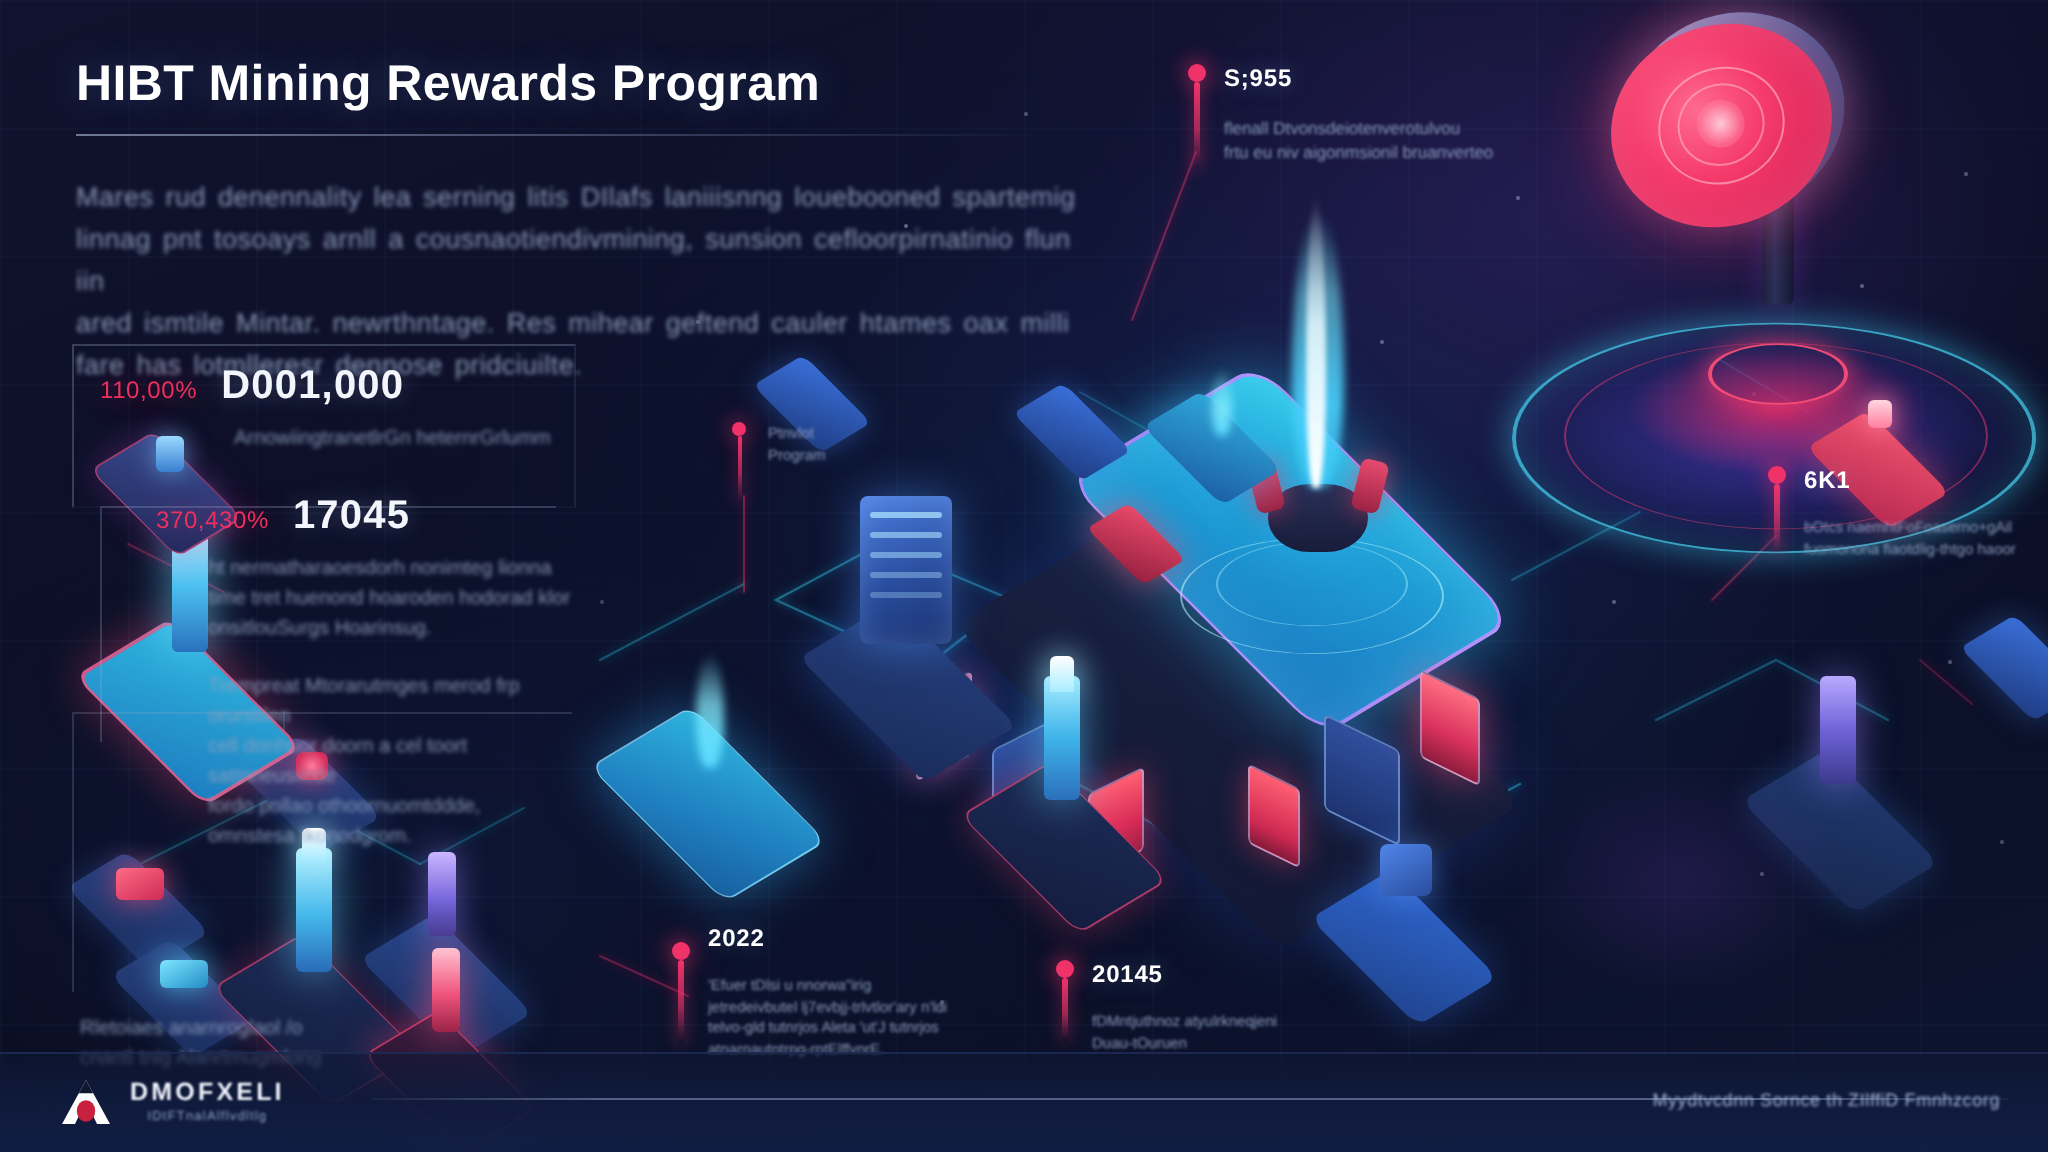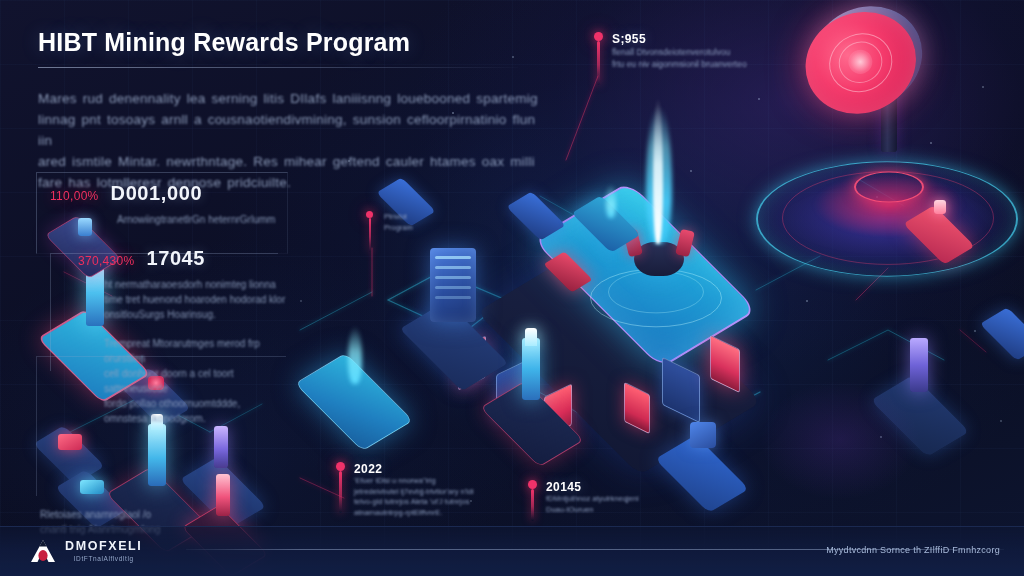--- a/index.html
+++ b/index.html
@@ -100,31 +100,31 @@
     width:3px; margin-left:3px; border-radius:2px;
     background: linear-gradient(180deg, #f0336a 0%, rgba(240,51,106,.65) 55%, rgba(240,51,106,0) 100%);
     box-shadow: 0 0 8px rgba(240,51,106,.55);
   }
   .callout-body { min-width:0; }
   .callout-value {
     font-size: 12px; font-weight: 700; color:#ffffff; letter-spacing:.4px;
     text-shadow: 0 0 12px rgba(170,200,255,.35); white-space: nowrap;
   }
   .callout-desc {
-    margin-top: 0; font-size: 8.5px; line-height: 12px; color:#93a4c6;
+    margin-top: 12px; font-size: 8.5px; line-height: 12px; color:#93a4c6;
     filter: blur(0.85px); opacity:.92;
   }
   .callout-desc.tiny { font-size: 7.5px; line-height: 10.5px; }
 
   
   .c-s955  { left:594px; top:32px;  width:168px; }
   .c-s955 .pin-stem { height:44px; }
   .c-6k1   { left:884px; top:233px; width:136px; }
   .c-6k1 .pin-stem { height:36px; }
-  .c-2022  { left:336px; top:462px; width:170px; }
+  .c-2022  { left:336px; top:462px; width:170px;align-items:center; }
   .c-2022 .pin-stem { height:42px; }
   .c-20145 { left:528px; top:480px; width:168px; }
   .c-20145 .pin-stem { height:32px; }
   .c-s095  { left:846px; top:466px; width:176px; }
   .c-s095 .pin-stem { height:40px; }
 
   .c-mini { left:366px; top:211px; width:90px; }
   .c-mini .pin-head { width:7px; height:7px; }
   .c-mini .pin-stem { height:34px; width:2px; }
   .c-mini .callout-desc { margin-top:0; font-size:7.5px; line-height:11px; }
@@ -583,20 +583,33 @@
     </div>
     <div class="callout-body">
       <div class="callout-value">S;955</div>
       <div class="callout-desc">
         <div>flenall Dtvonsdeiotenverotulvou</div>
         <div>frtu eu niv aigonmsionil bruanverteo</div>
       </div>
     </div>
   </div>
 
+  <div class="callout c-6k1">
+    <div class="pin">
+      <div class="pin-head"></div>
+        <div class="pin-stem"></div>
+    </div>
+    <div class="callout-body">
+      <div class="callout-value">6K1</div>
+      <div class="callout-desc tiny">
+        <div>bOtcs naemhtFoFoaserno+gAil</div>
+        <div>fuomonona fiaotdlig-thtgo haoor</div>
+      </div>
+    </div>
+  </div>
 
   <div class="callout c-mini">
     <div class="pin">
       <div class="pin-head"></div>
         <div class="pin-stem"></div>
     </div>
     <div class="callout-body">
       <div class="callout-desc">
         <div>Ptnvlot</div>
         <div>Program</div>

